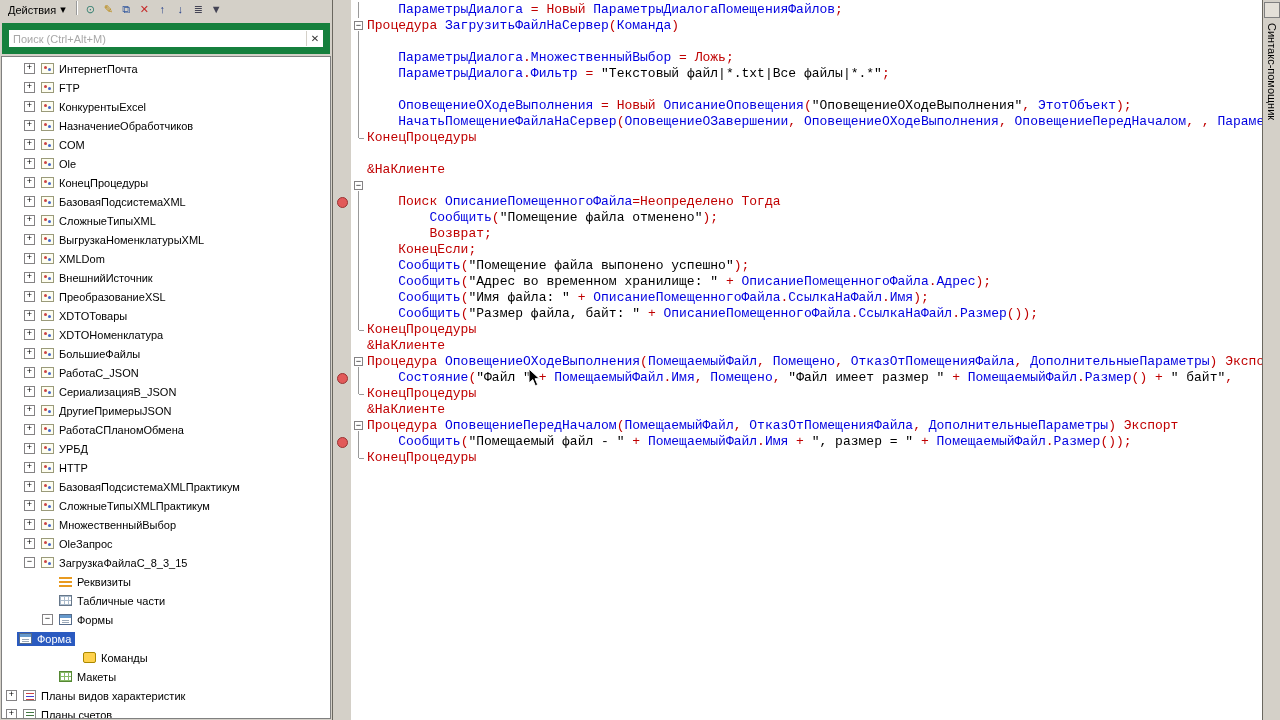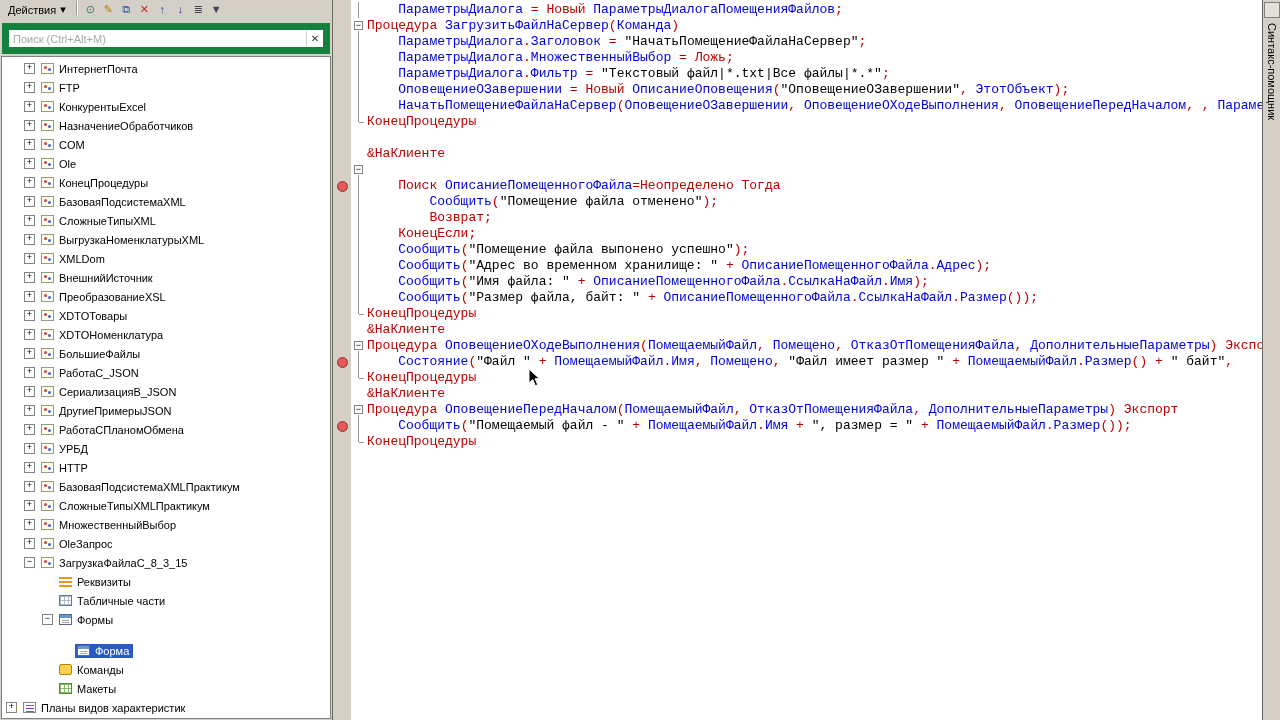--- a/index.html
+++ b/index.html
@@ -323,28 +323,28 @@
             <span class="lbl">Табличные части</span>
           </span>
         </div>
         <div class="tree-row" style="padding-left: 40px;">
           <span class="expander">−</span>
           <span class="lblwrap">
             <span class="ic ic-forms"></span>
             <span class="lbl">Формы</span>
           </span>
         </div>
-        <div class="tree-row selected" style="padding-left: 58px; margin-top: 12px;">
+        <div class="tree-row selected" style="">
           <span class="expander none"></span>
           <span class="lblwrap">
             <span class="ic ic-form"></span>
             <span class="lbl">Форма</span>
           </span>
         </div>
-        <div class="tree-row" style="padding-left: 40px; text-align: center;">
+        <div class="tree-row" style="padding-left: 64px; text-align: center;">
           <span class="expander none"></span>
           <span class="lblwrap">
             <span class="ic ic-commands"></span>
             <span class="lbl">Команды</span>
           </span>
         </div>
         <div class="tree-row" style="padding-left: 40px;">
           <span class="expander none"></span>
           <span class="lblwrap">
             <span class="ic ic-templates"></span>
@@ -383,36 +383,39 @@
           <div class="ltext"><span class="t-i">    ПараметрыДиалога</span><span class="t-p"> = </span><span class="t-k">Новый </span><span class="t-i">ПараметрыДиалогаПомещенияФайлов</span><span class="t-p">;</span></div>
         </div>
         <div class="crow">
           <div class="bp-cell"></div>
           <div class="gut g-box"></div>
           <div class="ltext"><span class="t-k">Процедура </span><span class="t-i">ЗагрузитьФайлНаСервер</span><span class="t-p">(</span><span class="t-i">Команда</span><span class="t-p">)</span></div>
         </div>
         <div class="crow">
           <div class="bp-cell"></div>
           <div class="gut g-line"></div>
-          <div class="ltext"><span class="t-i">    ПараметрыДиалога</span><span class="t-p">.</span><span class="t-i">Заголовок</span><span class="t-p"> = </span><span class="t-s">"НачатьПомещениеФайлаНаСервер"</span><span class="t-p">;</span></div>
         </div>
         <div class="crow">
           <div class="bp-cell"></div>
           <div class="gut g-line"></div>
           <div class="ltext"><span class="t-i">    ПараметрыДиалога</span><span class="t-p">.</span><span class="t-i">МножественныйВыбор</span><span class="t-p"> = </span><span class="t-k">Ложь</span><span class="t-p">;</span></div>
         </div>
         <div class="crow">
           <div class="bp-cell"></div>
           <div class="gut g-line"></div>
           <div class="ltext"><span class="t-i">    ПараметрыДиалога</span><span class="t-p">.</span><span class="t-i">Фильтр</span><span class="t-p"> = </span><span class="t-s">"Текстовый файл|*.txt|Все файлы|*.*"</span><span class="t-p">;</span></div>
         </div>
         <div class="crow">
           <div class="bp-cell"></div>
           <div class="gut g-line"></div>
-          <div class="ltext"><span class="t-i">    ОповещениеОЗавершении</span><span class="t-p"> = </span><span class="t-k">Новый </span><span class="t-i">ОписаниеОповещения</span><span class="t-p">(</span><span class="t-s">"ОповещениеОЗавершении"</span><span class="t-p">, </span><span class="t-i">ЭтотОбъект</span><span class="t-p">);</span></div>
+        </div>
+        <div class="crow">
+          <div class="bp-cell"></div>
+          <div class="gut g-line"></div>
+          <div class="ltext"><span class="t-i">    ОповещениеОХодеВыполнения</span><span class="t-p"> = </span><span class="t-k">Новый </span><span class="t-i">ОписаниеОповещения</span><span class="t-p">(</span><span class="t-s">"ОповещениеОХодеВыполнения"</span><span class="t-p">, </span><span class="t-i">ЭтотОбъект</span><span class="t-p">);</span></div>
         </div>
         <div class="crow">
           <div class="bp-cell"></div>
           <div class="gut g-line"></div>
           <div class="ltext"><span class="t-i">    НачатьПомещениеФайлаНаСервер</span><span class="t-p">(</span><span class="t-i">ОповещениеОЗавершении</span><span class="t-p">, </span><span class="t-i">ОповещениеОХодеВыполнения</span><span class="t-p">, </span><span class="t-i">ОповещениеПередНачалом</span><span class="t-p">, , </span><span class="t-i">ПараметрыДиалога</span></div>
         </div>
         <div class="crow">
           <div class="bp-cell"></div>
           <div class="gut g-end"></div>
           <div class="ltext"><span class="t-k">КонецПроцедуры</span></div>

